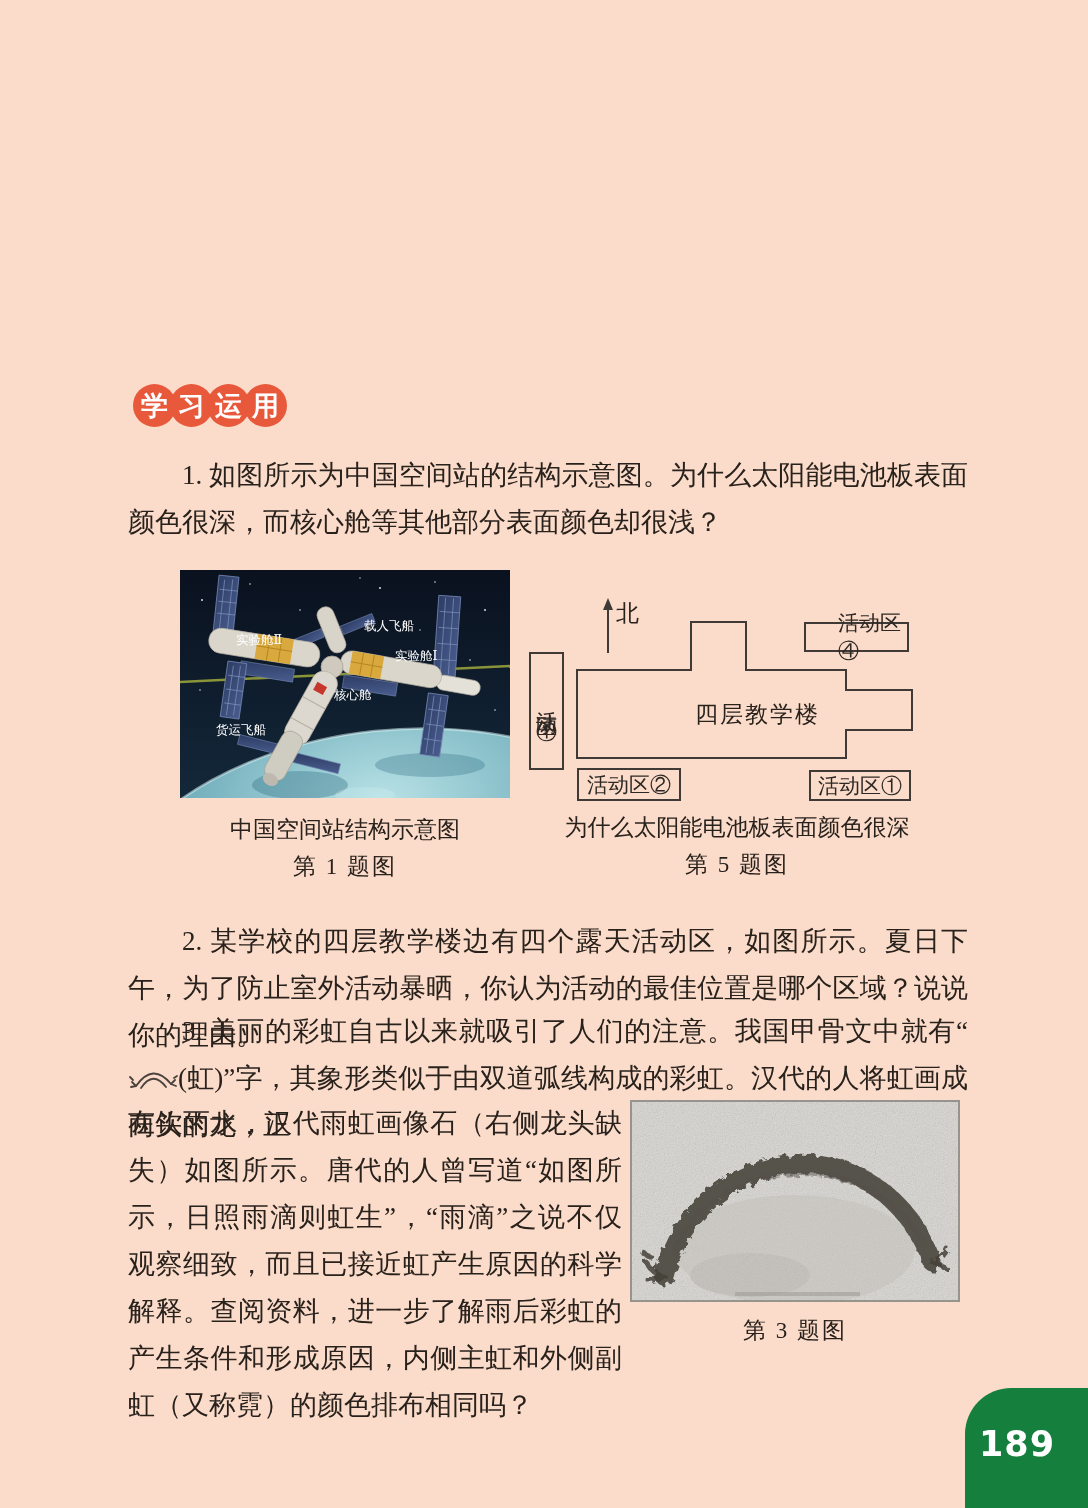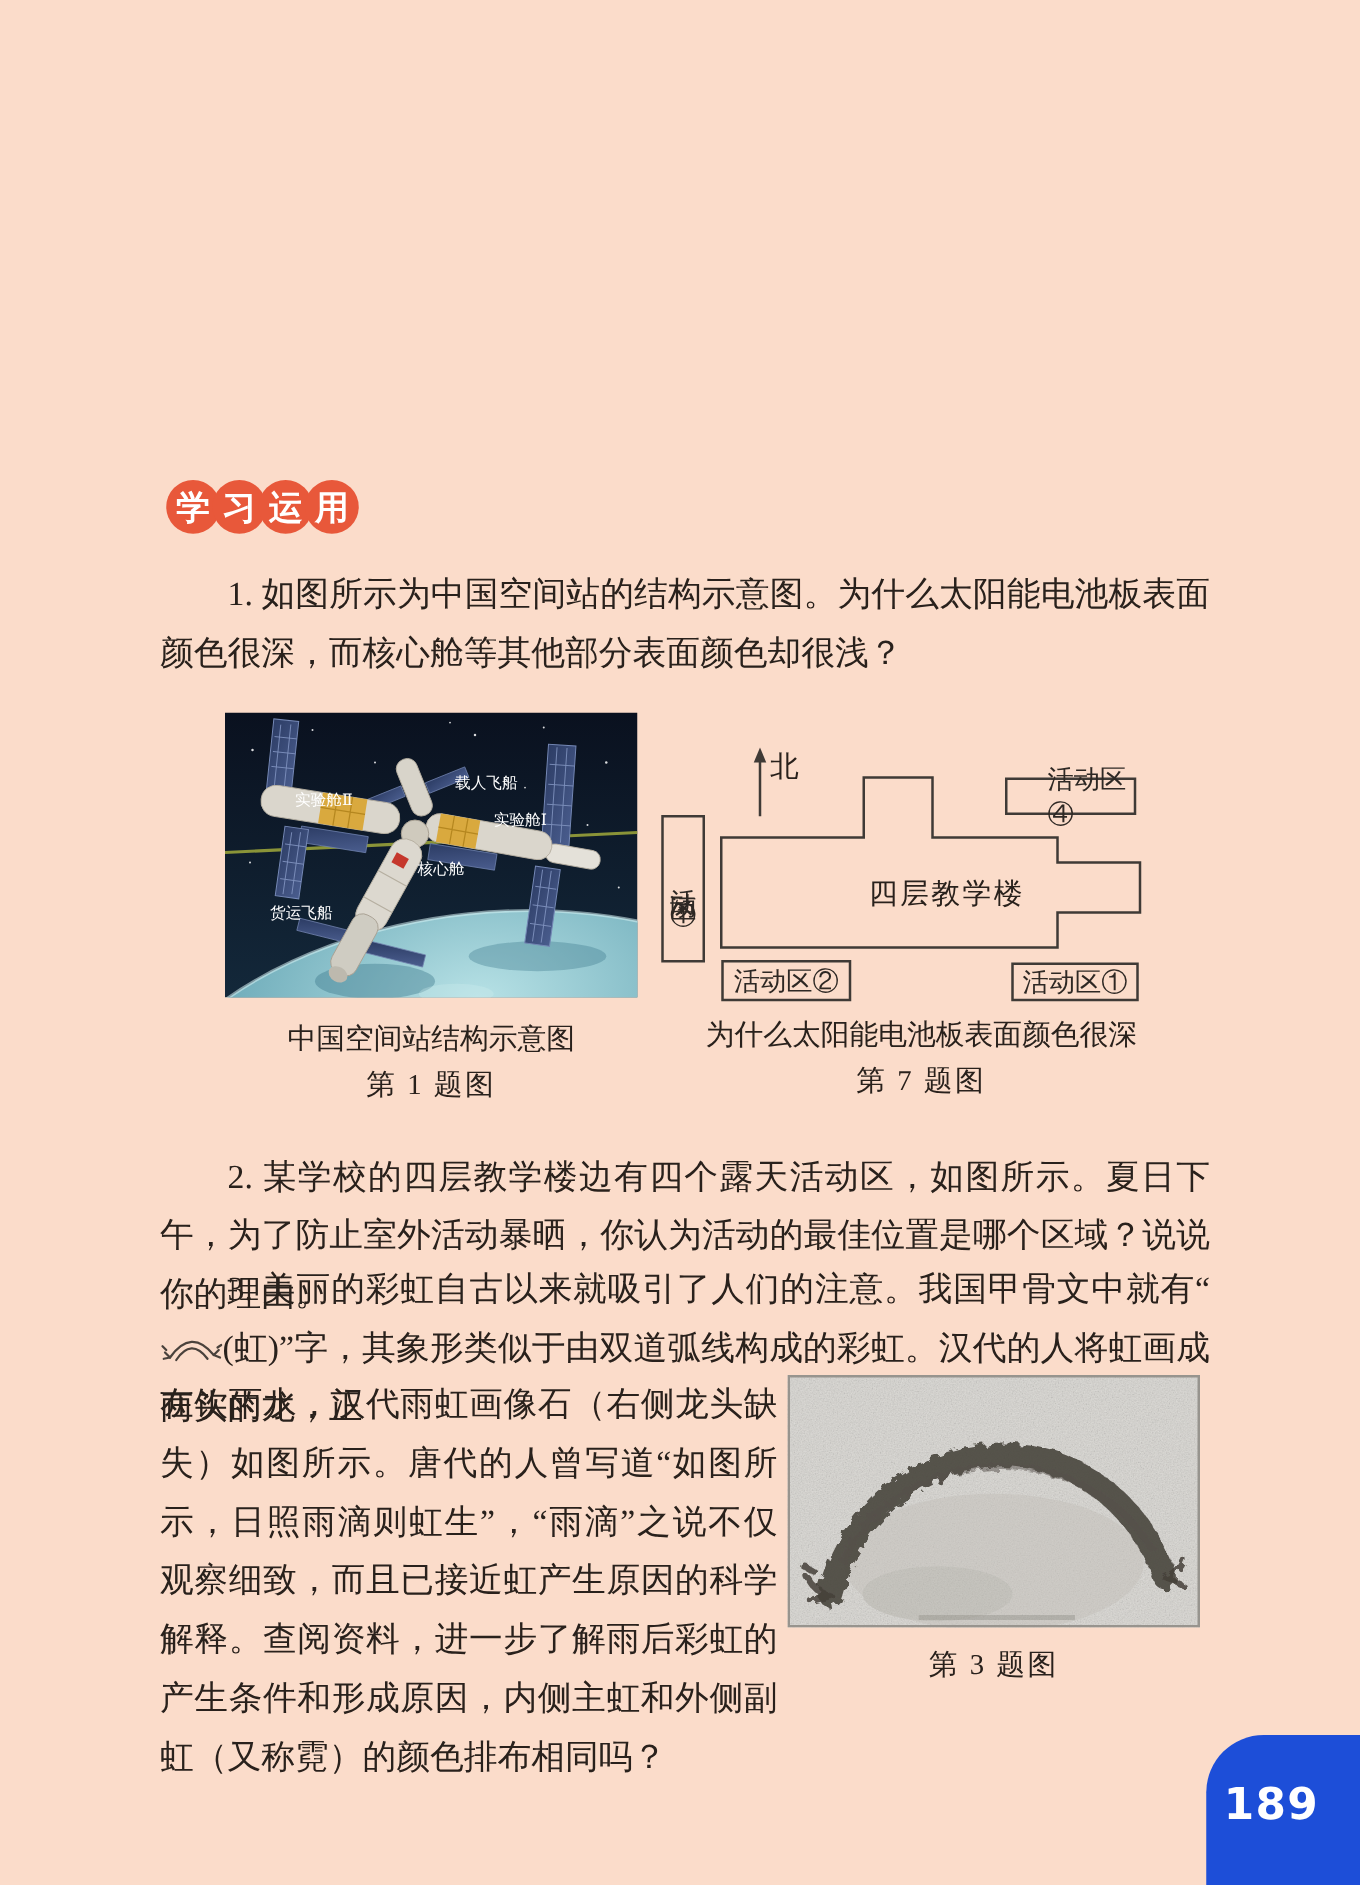--- a/index.html
+++ b/index.html
@@ -19,21 +19,21 @@
   .cap{font-size:23px;text-align:center;line-height:24px;}
   
   .diagram{position:relative;width:426px;height:232px;}
   .zonebox{position:absolute;border:2px solid #3f3a36;display:flex;align-items:center;
     justify-content:center;font-size:21px;color:#2e2824;box-sizing:border-box;}
   .zone-vert{writing-mode:vertical-rl;text-orientation:upright;letter-spacing:3px;}
   .bldg-label{position:absolute;display:flex;align-items:center;justify-content:center;
     font-size:23px;letter-spacing:2px;}
   .north-label{position:absolute;font-size:23px;}
   
-  .page-tab{position:absolute;right:0;bottom:0;width:123px;height:120px;background:#1d4ed8;
+  .page-tab{position:absolute;right:0;bottom:0;width:123px;height:120px;background:#15803d;
     border-top-left-radius:46px;}
   .page-tab span{position:absolute;left:14px;top:36px;color:#fff;font-size:35px;font-weight:bold;
     font-family:"DejaVu Sans","Liberation Sans",sans-serif;letter-spacing:1px;}
   .glyph{display:inline-block;vertical-align:-5px;}
   svg text{font-family:"Liberation Serif","DejaVu Serif",serif;}
 </style>
 </head>
 <body>
 
 <div class="abs" style="left:128px;top:140px;width:840px;">
@@ -169,21 +169,21 @@
         </g>
       </svg>
       <div class="north-label" style="left:92px;top:20px;">北</div>
       <div class="zonebox zone-vert" style="left:5px;top:74px;width:35px;height:118px;">活动区①</div>
       <div class="zonebox" style="left:280px;top:44px;width:105px;height:30px;padding-left:32px;">活动区④</div>
       <div class="zonebox" style="left:53px;top:190px;width:104px;height:33px;">活动区②</div>
       <div class="zonebox" style="left:285px;top:192px;width:102px;height:31px;">活动区①</div>
       <div class="bldg-label" style="left:53px;top:92px;width:269px;height:88px;padding-left:46px;">四层教学楼</div>
     </div>
     <div class="cap" style="margin-top:6px;">为什么太阳能电池板表面颜色很深</div>
-    <div class="cap" style="margin-top:13px;letter-spacing:2px;">第 7 题图</div>
+    <div class="cap" style="margin-top:13px;letter-spacing:2px;">第 5 题图</div>
   </div>
 </div>
 
 <p class="abs bodytext indent" style="left:128px;top:918px;width:840px;">2. 某学校的四层教学楼边有四个露天活动区，如图所示。夏日下午，为了防止室外活动暴晒，你认为活动的最佳位置是哪个区域？说说你的理由。</p>
 
 <p class="abs bodytext indent" style="left:128px;top:1008px;width:840px;"><span>3. 美丽的彩虹自古以来就吸引了人们的注意。我国甲骨文中就有“</span><svg class="glyph" width="50" height="32" viewBox="0 0 50 32">
       <g fill="none" stroke="#4a423c" stroke-width="1.8" stroke-linecap="round">
       <path d="M8,26 Q25,2 43,24"></path>
       <path d="M13,28 Q25,10 38,27"></path>
       <path d="M8,26 l-4,-4 m4,4 l-5,1 m2,-7 l-3,-3"></path>

